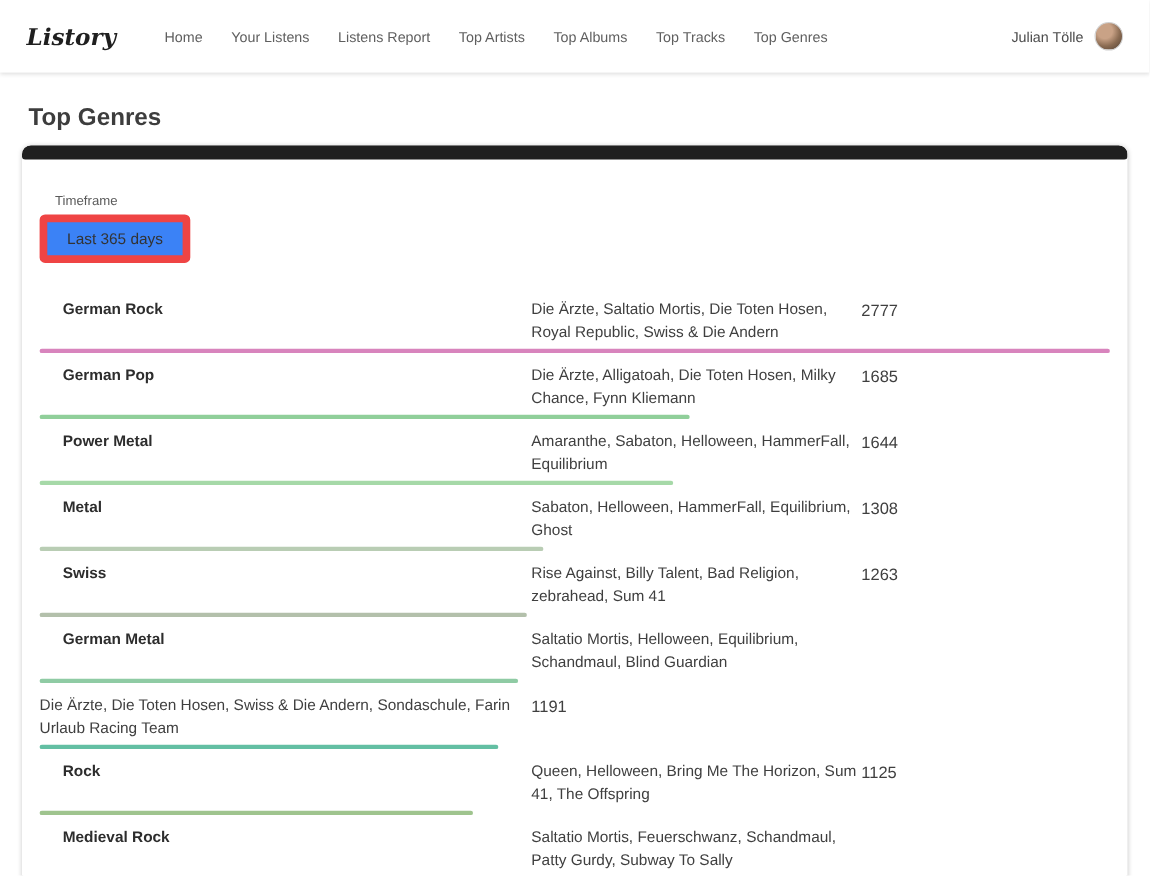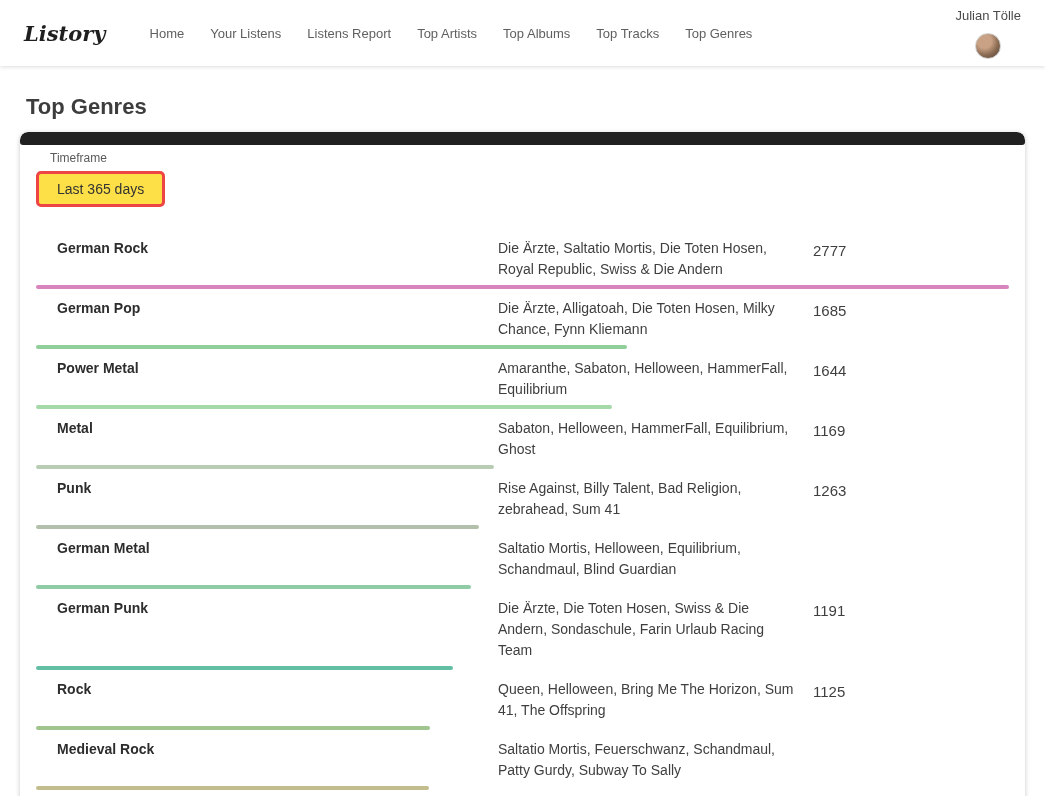--- a/index.html
+++ b/index.html
@@ -12,21 +12,21 @@
     background:#ffffff; box-shadow:0 1px 4px rgba(0,0,0,.14);
     position:relative; z-index:5;
   }
   .logo{
     font-family:"DejaVu Serif","Liberation Serif",serif;
     font-style:italic; font-weight:700; font-size:21px; color:#1f1f1f;
     margin-right:44px; cursor:pointer;
   }
   .nav{ display:flex; align-items:center; gap:26px; flex:1; }
   .nav-item{ font-size:13px; color:#5f5f5f; cursor:pointer; white-space:nowrap; }
-  .userbox{ display:flex; align-items:center; gap:10px;flex-direction:column; }
+  .userbox{ display:flex; align-items:center; gap:10px; }
   .username{ font-size:13px; color:#4a4a4a; }
   .avatar{
     width:26px; height:26px; border-radius:50%;
     background:radial-gradient(circle at 35% 30%, #c9a286 0 30%, #8a6b52 60%, #4e3d31 100%);
     border:1px solid #d0d0d0; cursor:pointer;
   }
 
   
   .page-title{
     font-size:22px; font-weight:700; color:#3d3d3d;
@@ -36,37 +36,36 @@
   .card{
     margin:0 20px; background:#ffffff; border-radius:8px;
     box-shadow:0 1px 5px rgba(0,0,0,.22);
     overflow:hidden;
   }
   .card-scrollbar{
     height:13px; background:#202020; border-radius:8px 8px 3px 3px;
     cursor:pointer;
   }
 
-  .filters{ padding:6px 16px 22px 16px; }
+  .filters{ padding:30px 16px 22px 16px; }
   .filter-label{ font-size:12px; color:#5a5a5a; margin:0 0 6px 14px; }
   .timeframe-btn{
-    display:inline-block; background:#fde047; border:3px solid #ef4444;
+    display:inline-block; background:#3b82f6; border:7px solid #ef4444;
     border-radius:5px; padding:7px 18px; font-size:14px; color:#333;
     cursor:pointer; font-family:inherit;
   }
 
   
   .table{ padding:0 16px 0 16px; }
   .genre-row{
     position:relative;
     display:grid;
     grid-template-columns:447px 300px 1fr;
     align-items:start;
     padding:9px 0 9px 0;
-    gap:15px;
   }
   .g-name{
     font-size:14px; font-weight:700; color:#2d2d2d; padding-left:21px;
     padding-top:2px;
   }
   .g-artists{ font-size:14px; color:#3f3f3f; line-height:21px; }
   .g-count{
     font-size:15px; color:#3f3f3f; padding-right:55px;
     padding-top:4px;
   }
@@ -130,39 +129,38 @@
       <div class="genre-row">
         <div class="g-name">Power Metal</div>
         <div class="g-artists">Amaranthe, Sabaton, Helloween, HammerFall, Equilibrium</div>
         <div class="g-count">1644</div>
         <div class="g-bar" style="width: 59.2%; background: rgb(166, 217, 168);"></div>
       </div>
 
       <div class="genre-row">
         <div class="g-name">Metal</div>
         <div class="g-artists">Sabaton, Helloween, HammerFall, Equilibrium, Ghost</div>
-        <div class="g-count">1169</div>
+        <div class="g-count">1308</div>
         <div class="g-bar" style="width: 47.1%; background: rgb(185, 205, 180);"></div>
       </div>
 
       <div class="genre-row">
-        <div class="g-name">Punk</div>
+        <div class="g-name">Swiss</div>
         <div class="g-artists">Rise Against, Billy Talent, Bad Religion, zebrahead, Sum 41</div>
         <div class="g-count">1263</div>
         <div class="g-bar" style="width: 45.5%; background: rgb(179, 192, 171);"></div>
       </div>
 
       <div class="genre-row">
         <div class="g-name">German Metal</div>
         <div class="g-artists">Saltatio Mortis, Helloween, Equilibrium, Schandmaul, Blind Guardian</div>
         <div class="g-bar" style="width: 44.7%; background: rgb(143, 203, 164);"></div>
       </div>
 
       <div class="genre-row">
-        <div class="g-name">German Punk</div>
         <div class="g-artists">Die Ärzte, Die Toten Hosen, Swiss &amp; Die Andern, Sondaschule, Farin Urlaub Racing Team</div>
         <div class="g-count">1191</div>
         <div class="g-bar" style="width: 42.9%; background: rgb(99, 191, 163);"></div>
       </div>
 
       <div class="genre-row">
         <div class="g-name">Rock</div>
         <div class="g-artists">Queen, Helloween, Bring Me The Horizon, Sum 41, The Offspring</div>
         <div class="g-count">1125</div>
         <div class="g-bar" style="width: 40.5%; background: rgb(159, 196, 142);"></div>

